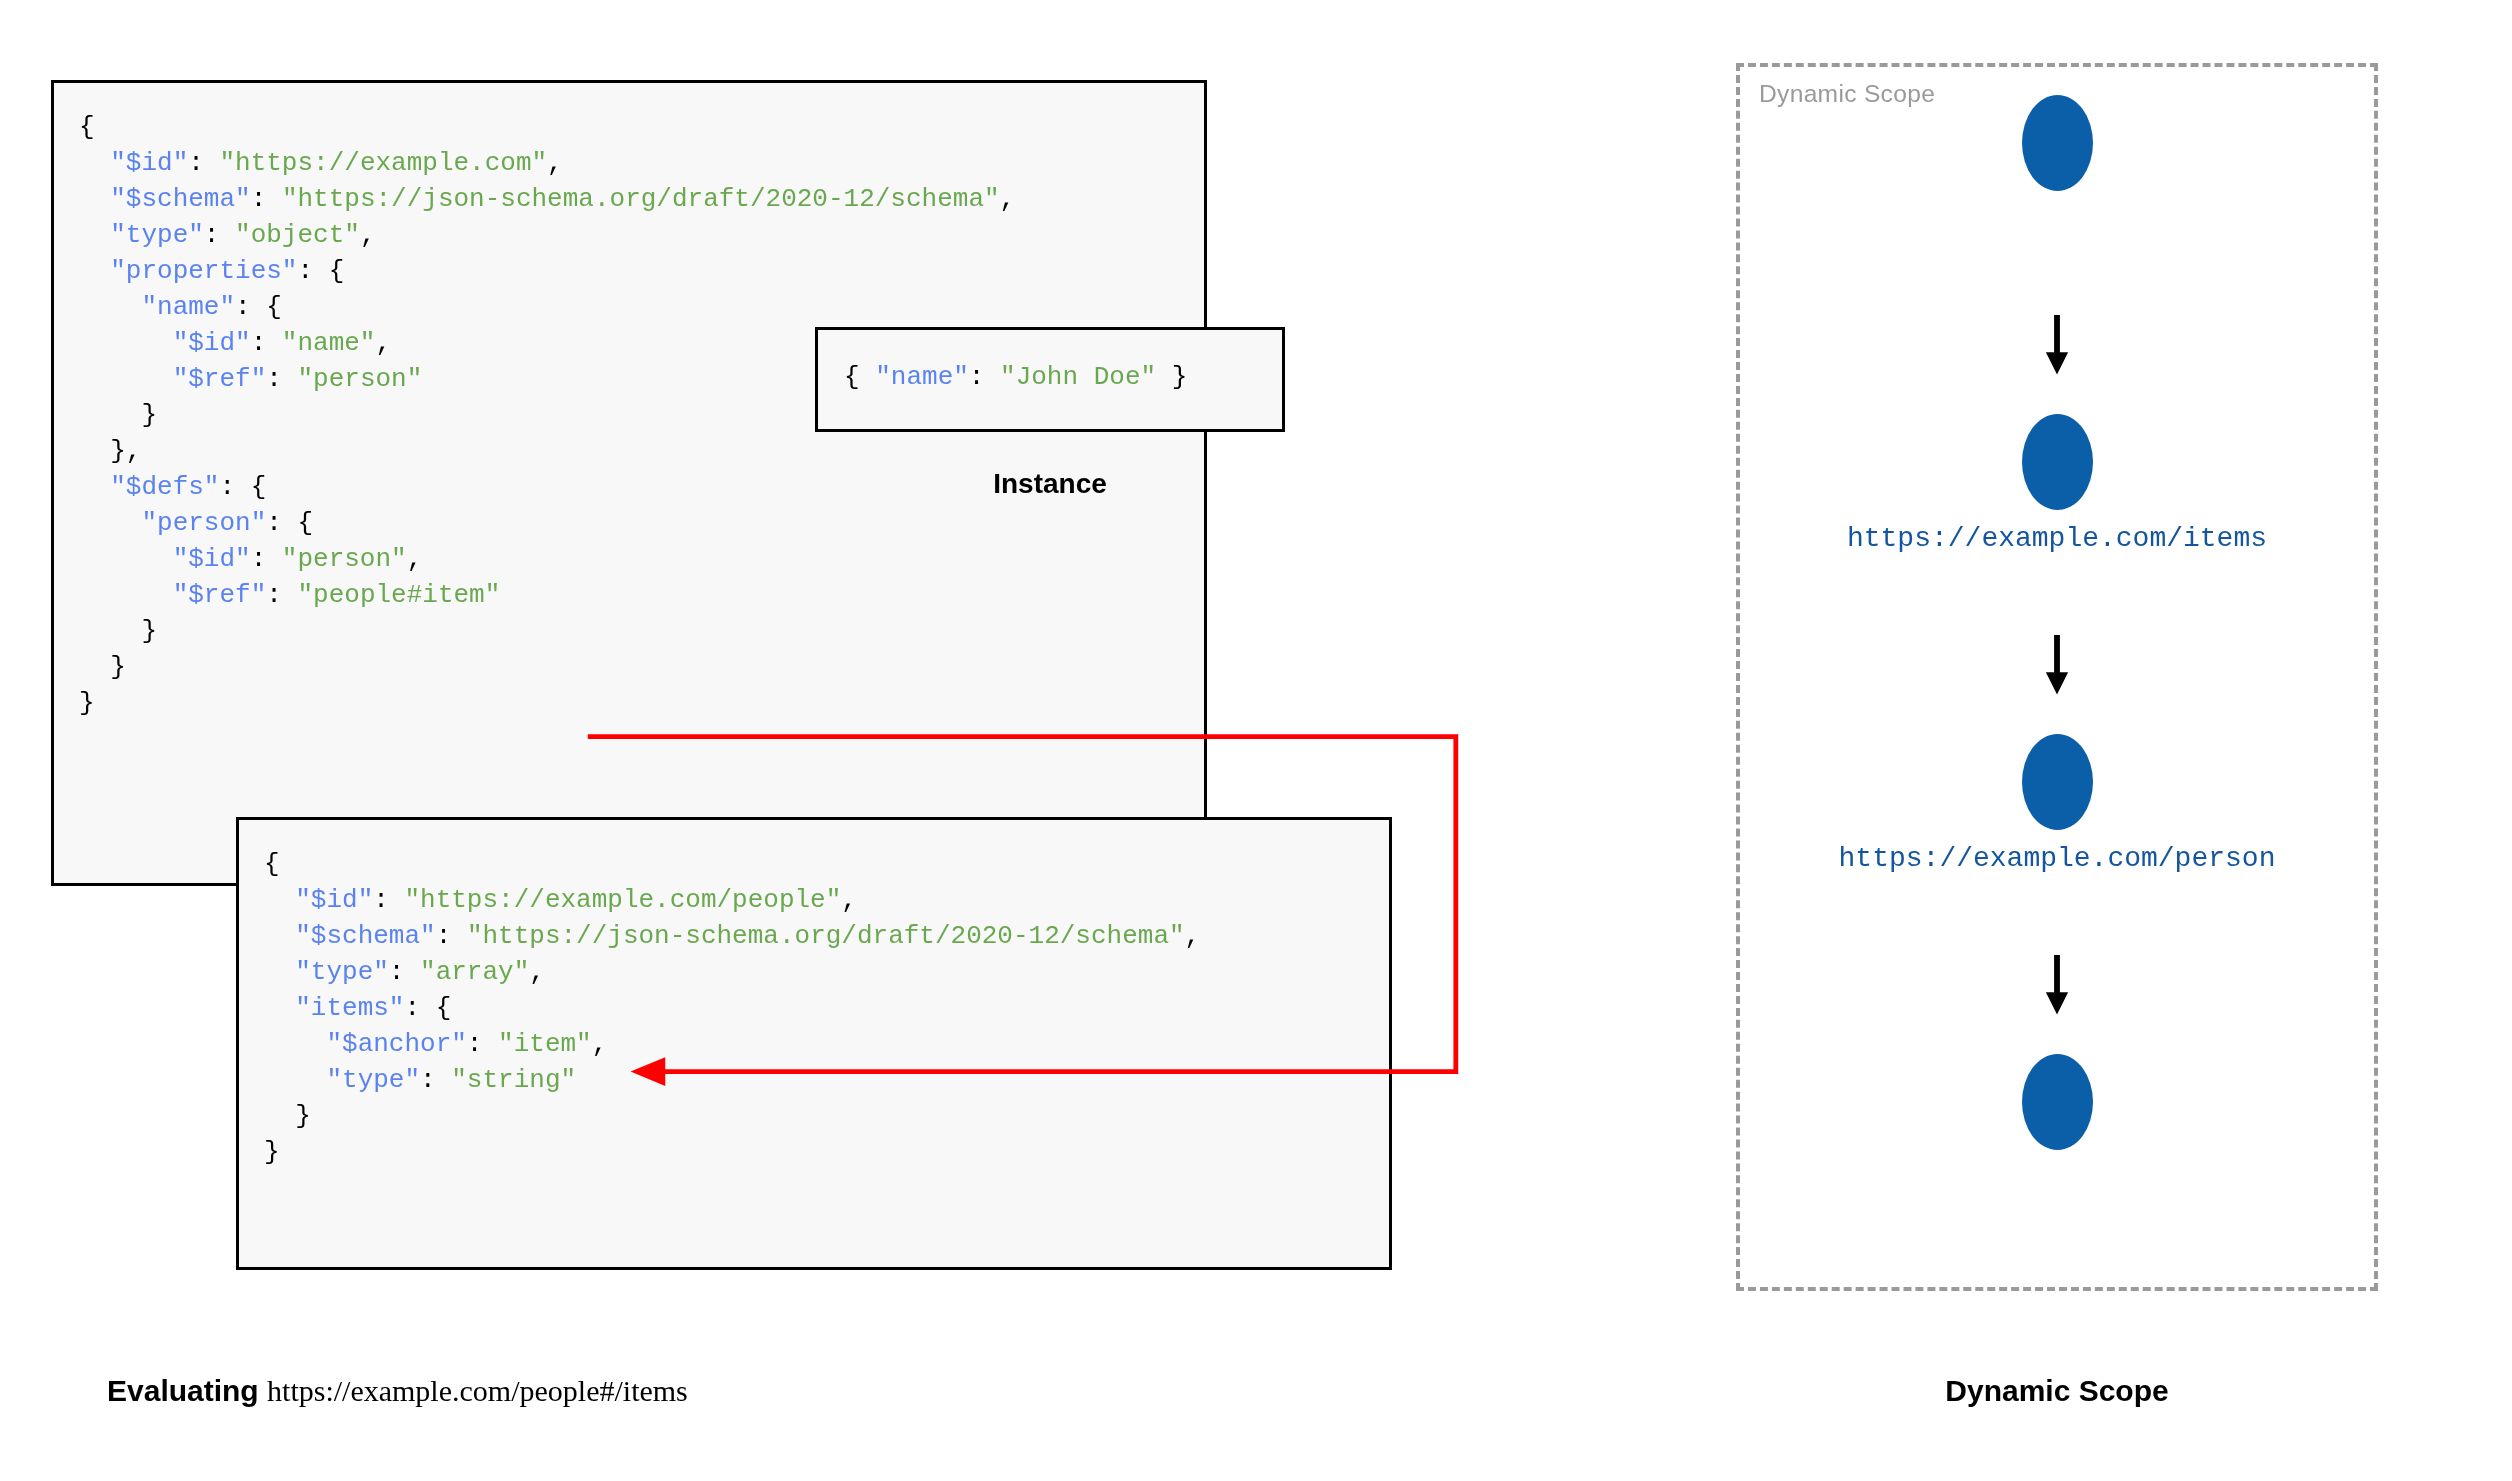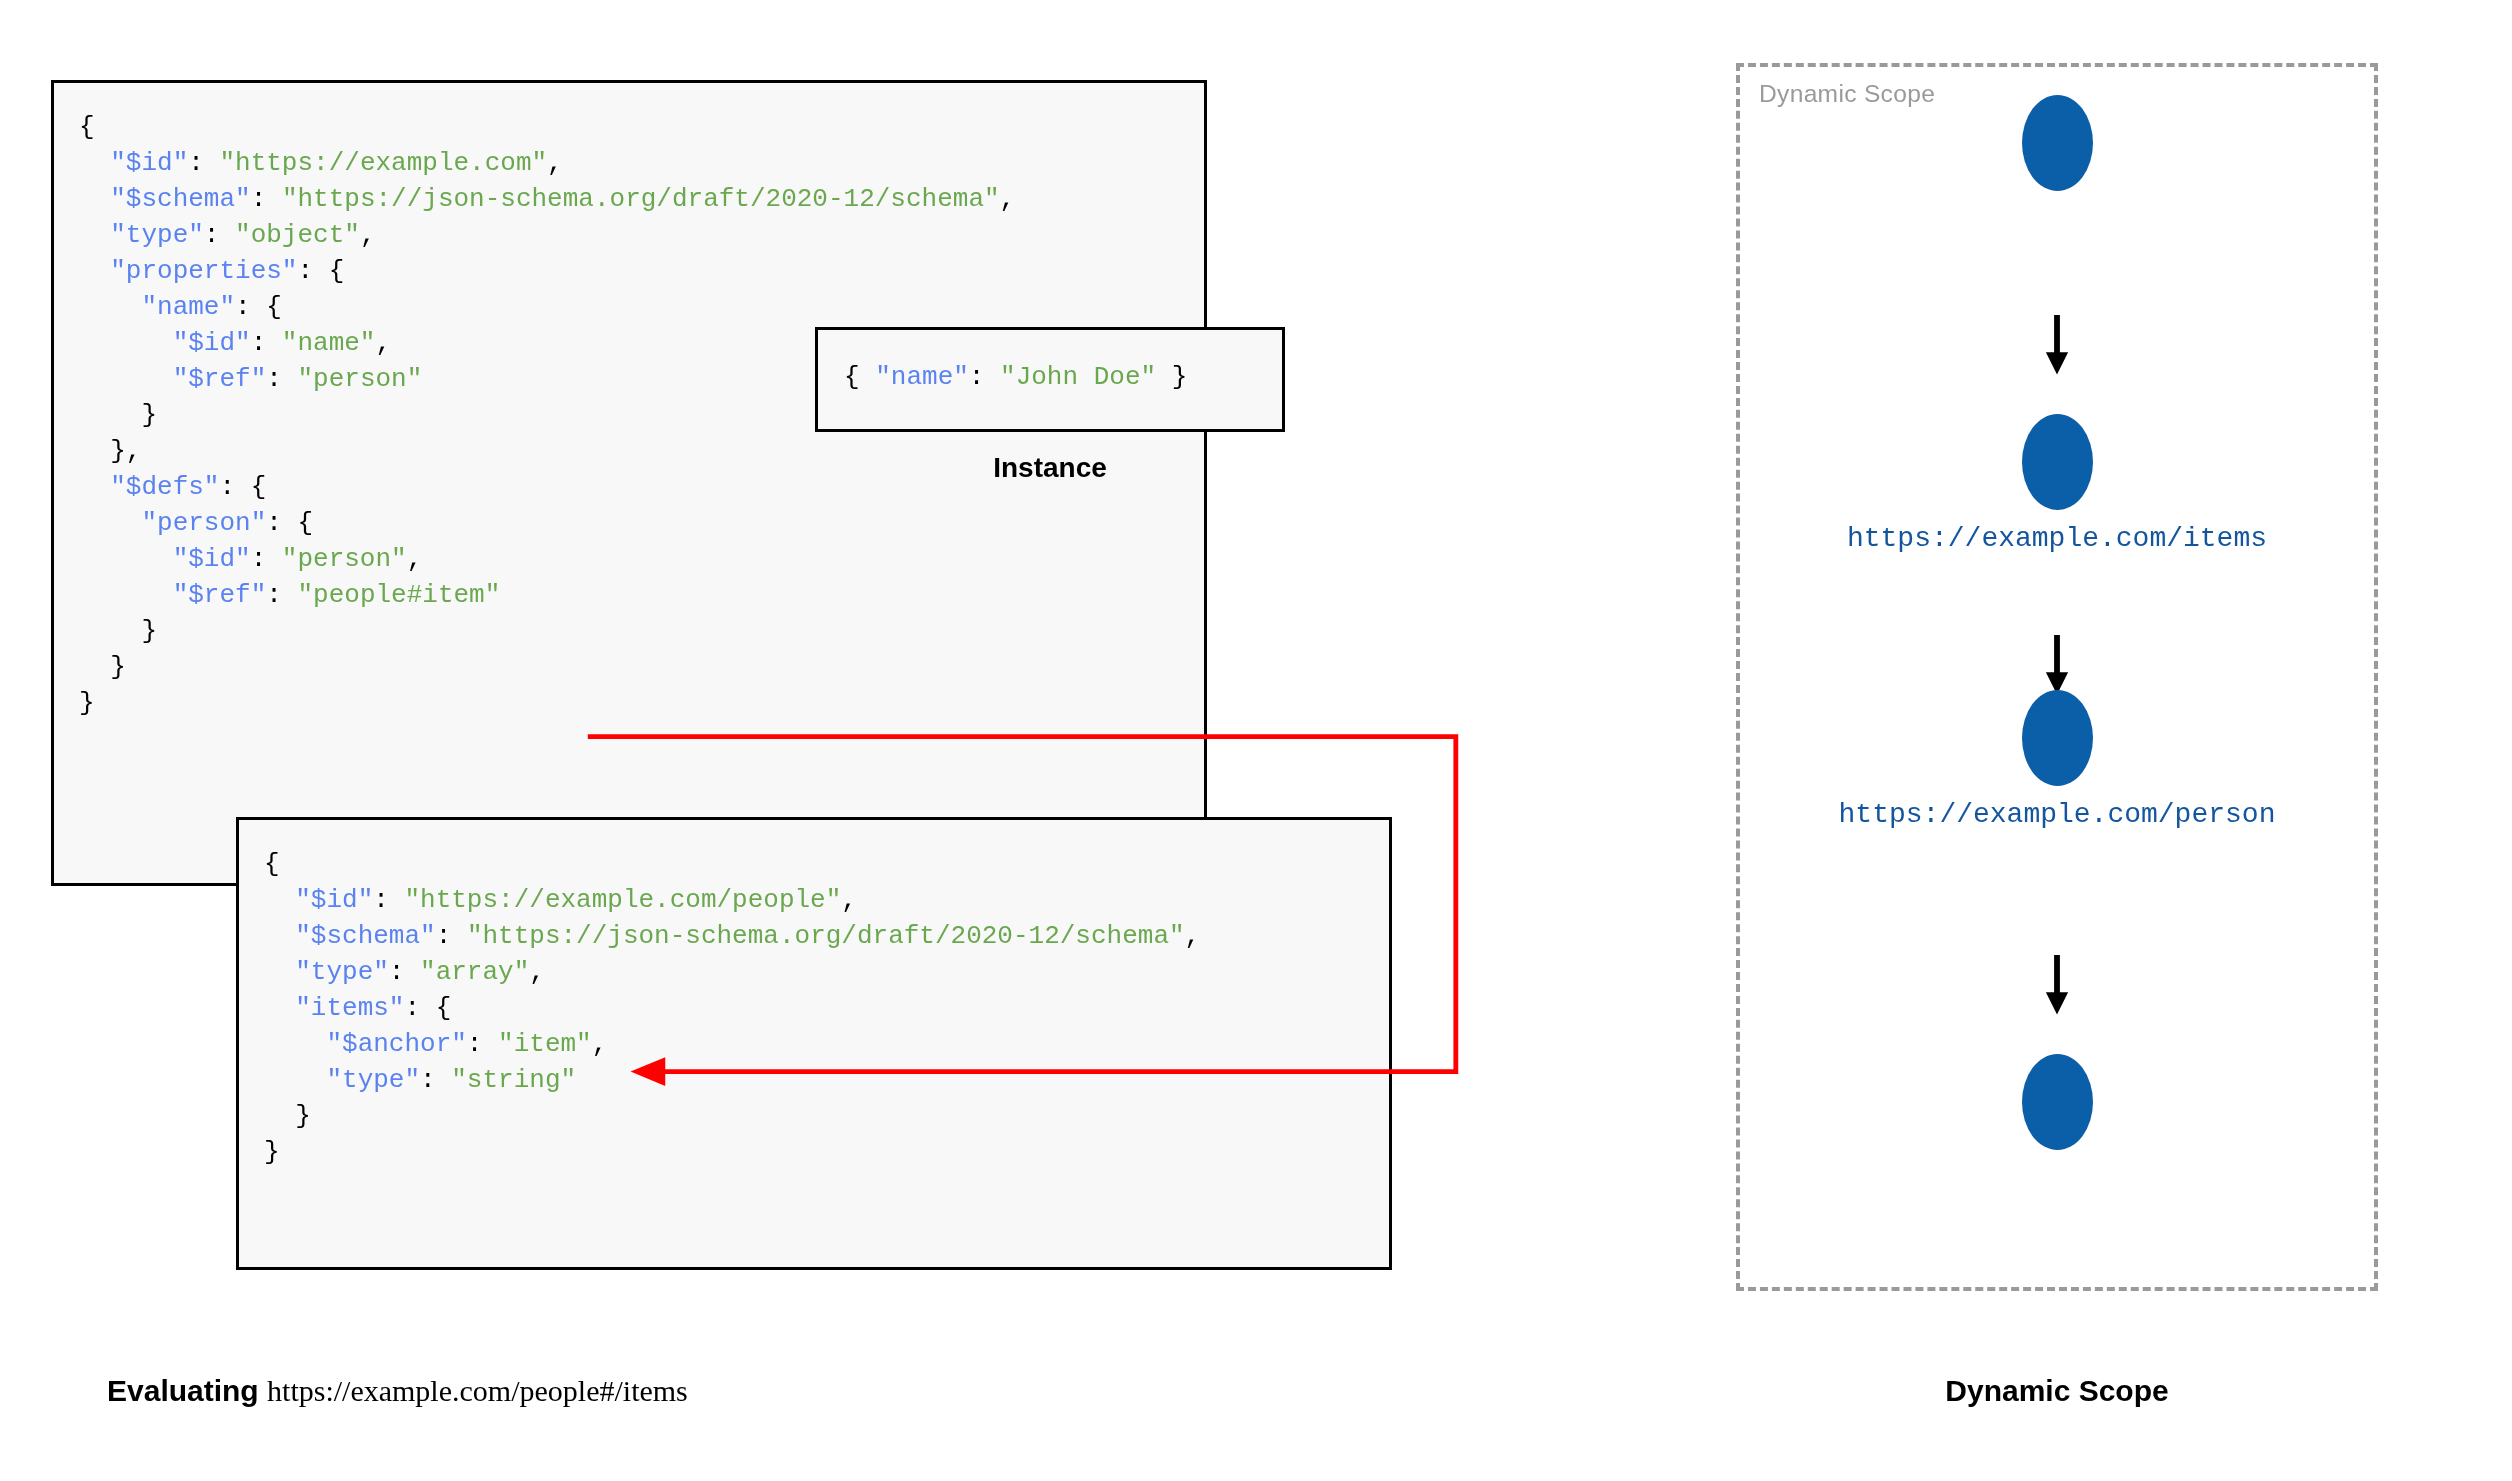--- a/index.html
+++ b/index.html
@@ -27,21 +27,21 @@
   .p{color:#000000;}      
 
   
   #schema-root-box{left:51px;top:80px;width:1156px;height:806px;}
   #schema-root-code{position:absolute;left:25px;top:26px;}
 
   
   #instance-box{left:815px;top:327px;width:470px;height:105px;z-index:6;}
   #instance-code{position:absolute;left:26px;top:29px;}
   #instance-caption{
-    position:absolute;left:815px;top:452px;width:470px;
+    position:absolute;left:815px;top:468px;width:470px;
     text-align:center;font-size:28px;font-weight:bold;color:#000;z-index:6;
   }
 
   
   #schema-people-box{left:236px;top:817px;width:1156px;height:453px;z-index:5;}
   #schema-people-code{position:absolute;left:25px;top:26px;}
 
   
   #ref-arrow{position:absolute;left:577px;top:695px;width:919px;height:422px;z-index:8;pointer-events:none;}
 
@@ -115,21 +115,21 @@
   <div class="node-ellipse"></div>
   <div class="node-label">https://example.com/items</div>
 </div>
 <div class="scope-arrow" style="top:635px">
   <svg width="32" height="61" viewBox="0 0 60 115">
       <polyline points="30,0 30,78" fill="none" stroke="#000" stroke-width="11"></polyline>
       <polygon points="30,112 9,70 51,70" fill="#000"></polygon>
     </svg>
 </div>
 
-<div class="scope-node" style="top:690px">
+<div class="scope-node" style="top:734px">
   <div class="node-ellipse"></div>
   <div class="node-label">https://example.com/person</div>
 </div>
 <div class="scope-arrow" style="top:955px">
   <svg width="32" height="61" viewBox="0 0 60 115">
       <polyline points="30,0 30,78" fill="none" stroke="#000" stroke-width="11"></polyline>
       <polygon points="30,112 9,70 51,70" fill="#000"></polygon>
     </svg>
 </div>
 

